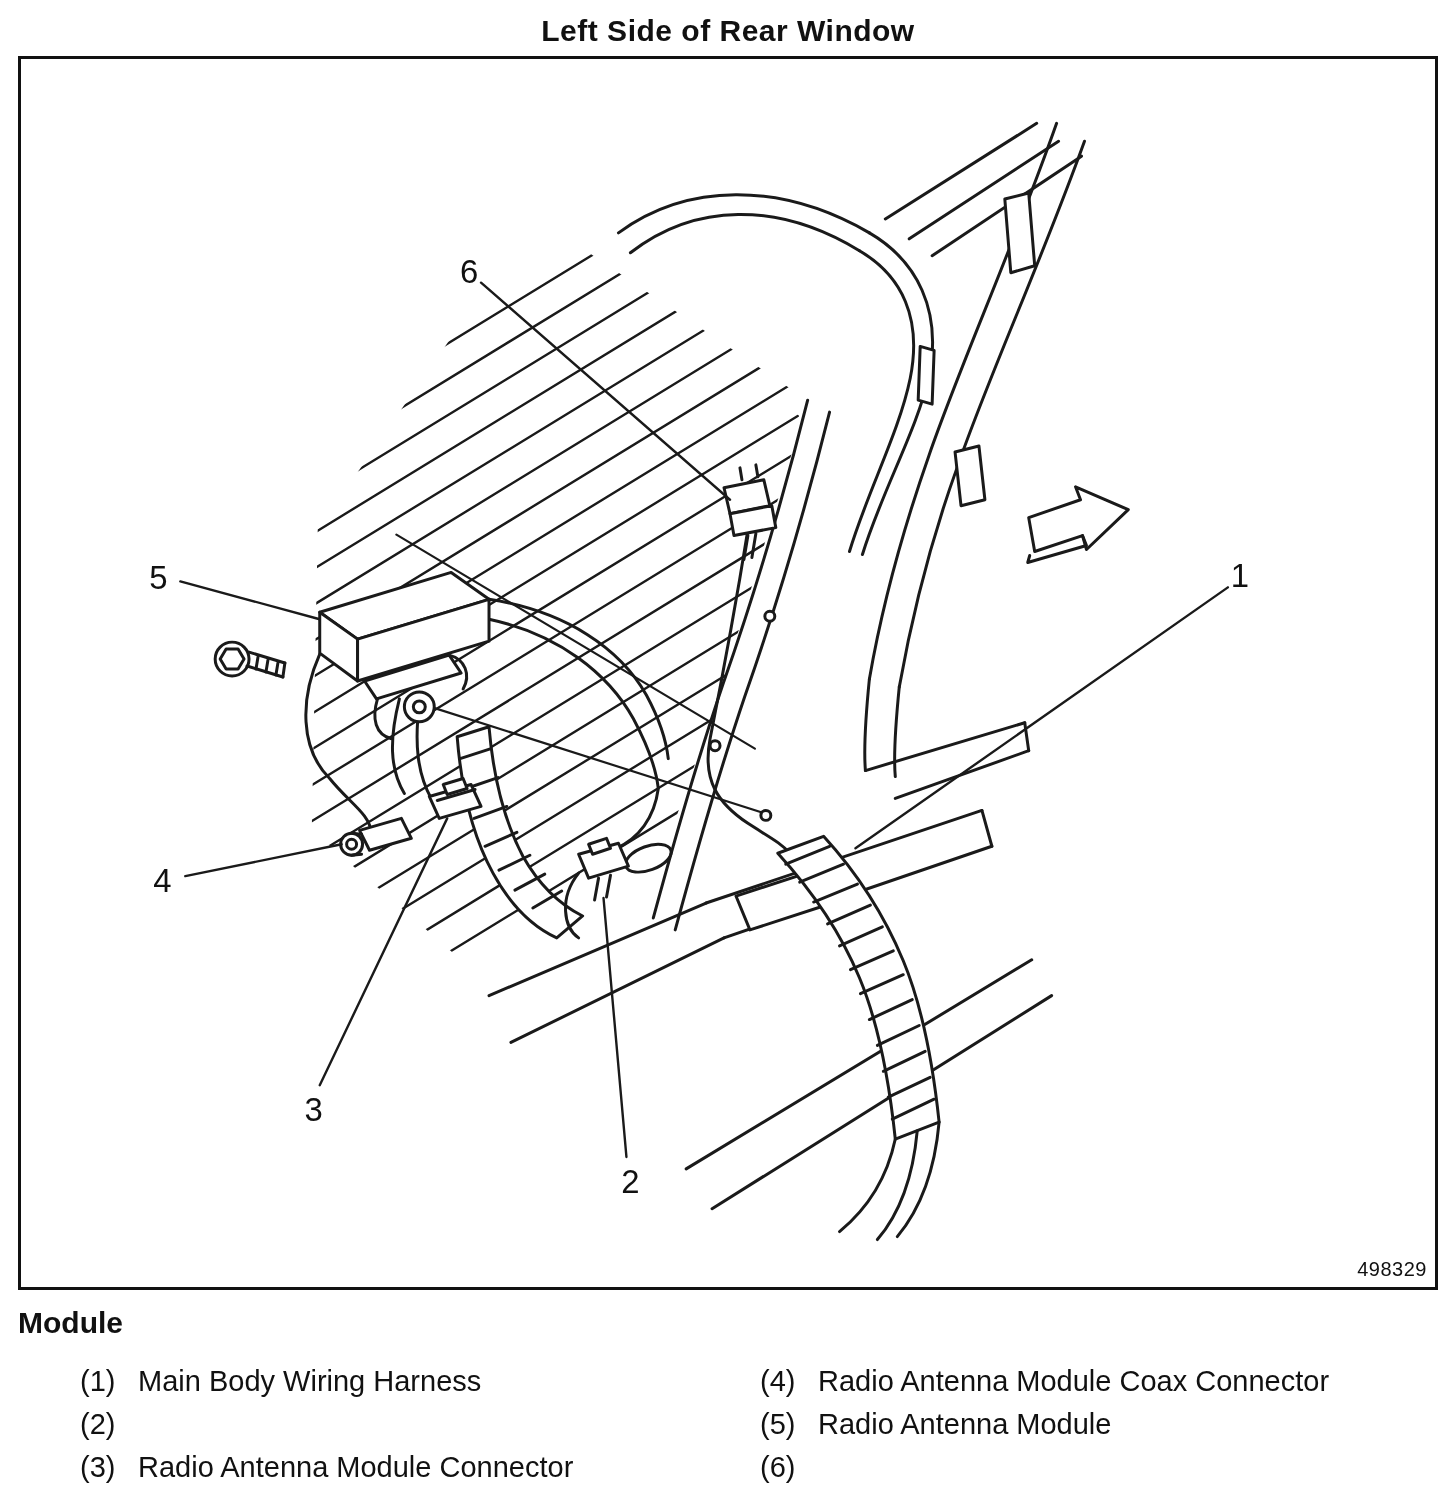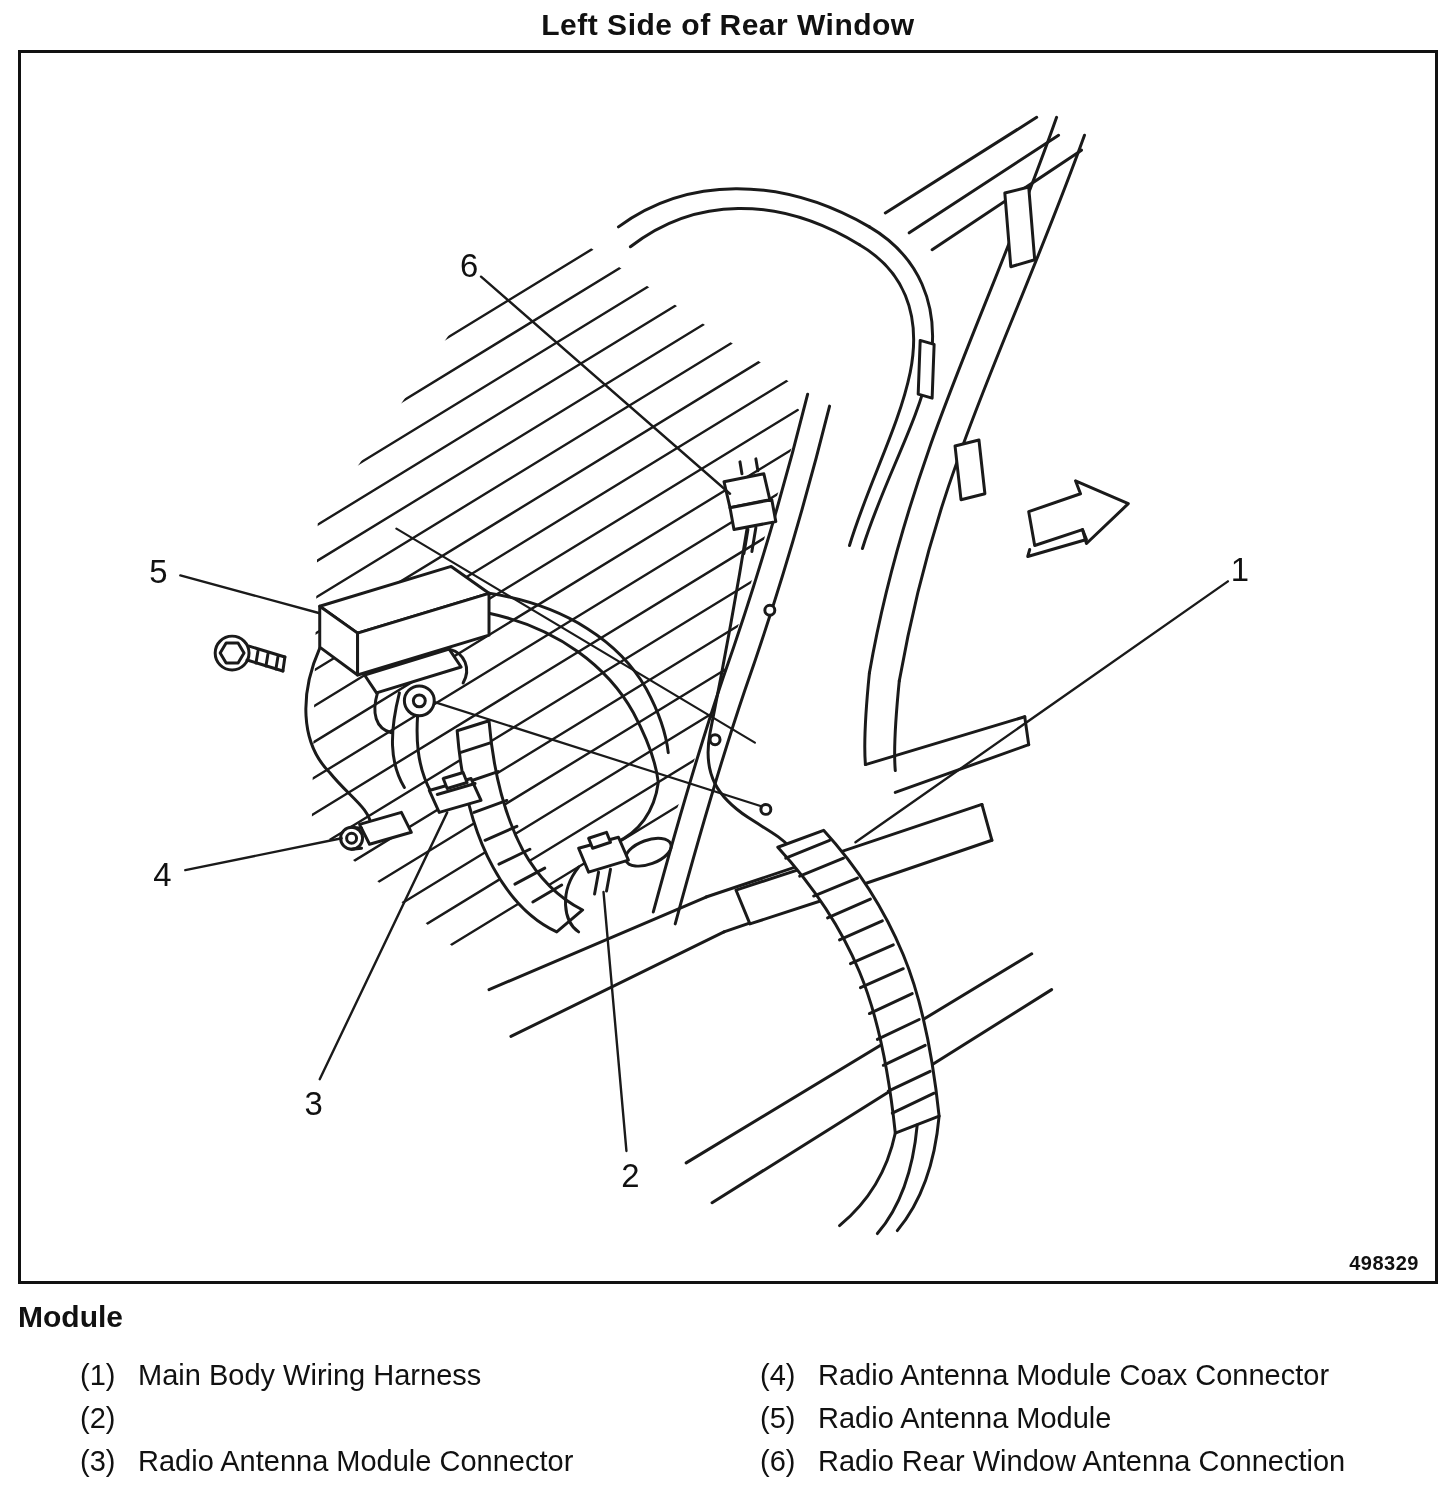--- a/index.html
+++ b/index.html
@@ -9,42 +9,41 @@
     height: 1496px;
     overflow: hidden;
     background: #ffffff;
     font-family: "Liberation Sans", sans-serif;
     color: #111111;
   }
   .page-title {
     text-align: center;
     font-size: 30px;
     font-weight: bold;
-    padding-top: 8px;
+    padding-top: 14px;
     letter-spacing: 0.5px;
   }
   .figure-box {
     position: relative;
     margin: 8px 18px 0 18px;
     border: 3px solid #111111;
     height: 1228px;
     background: #ffffff;
   }
   .figure-box svg {
     position: absolute;
     left: 0; top: 0;
     width: 100%; height: 100%;
   }
   .figure-number {
     position: absolute;
-    right: 16px;
+    right: 8px;
     bottom: 6px;
     font-size: 20px;
     letter-spacing: 0.5px;
-    font-weight: bold;
   }
   .legend {
     margin: 16px 18px 0 18px;
   }
   .legend-heading {
     font-size: 30px;
     font-weight: bold;
   }
   .legend-cols {
     display: flex;
@@ -297,17 +296,16 @@
       <div class="legend-item">
         <span class="legend-num">(4)</span>
         <span class="legend-label">Radio Antenna Module Coax Connector</span>
       </div>
       <div class="legend-item">
         <span class="legend-num">(5)</span>
         <span class="legend-label">Radio Antenna Module</span>
       </div>
       <div class="legend-item">
         <span class="legend-num">(6)</span>
-        <span class="legend-label">Radio Rear Window Antenna Connection</span>
       </div>
     </div>
   </div>
 </div>
 
 </body></html>

